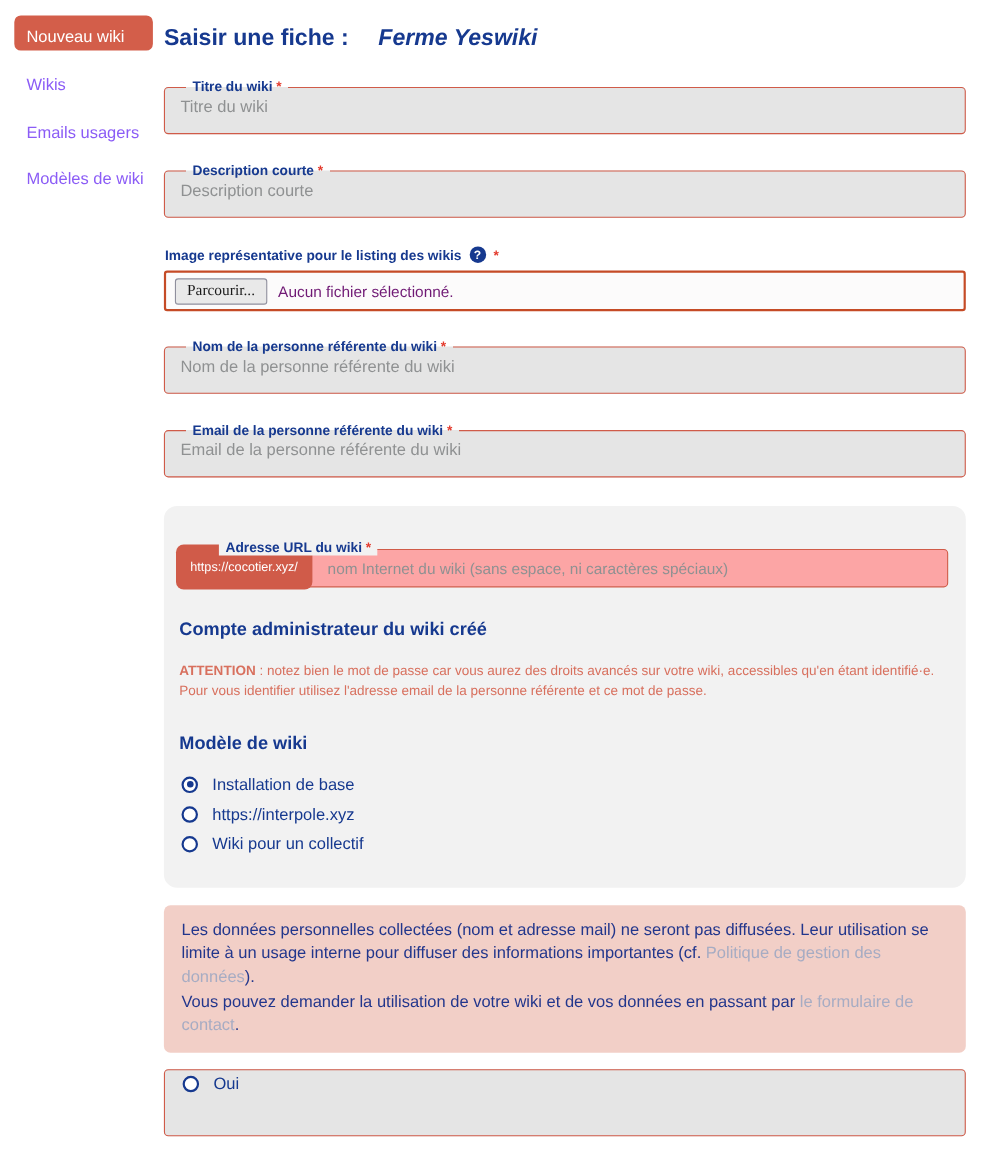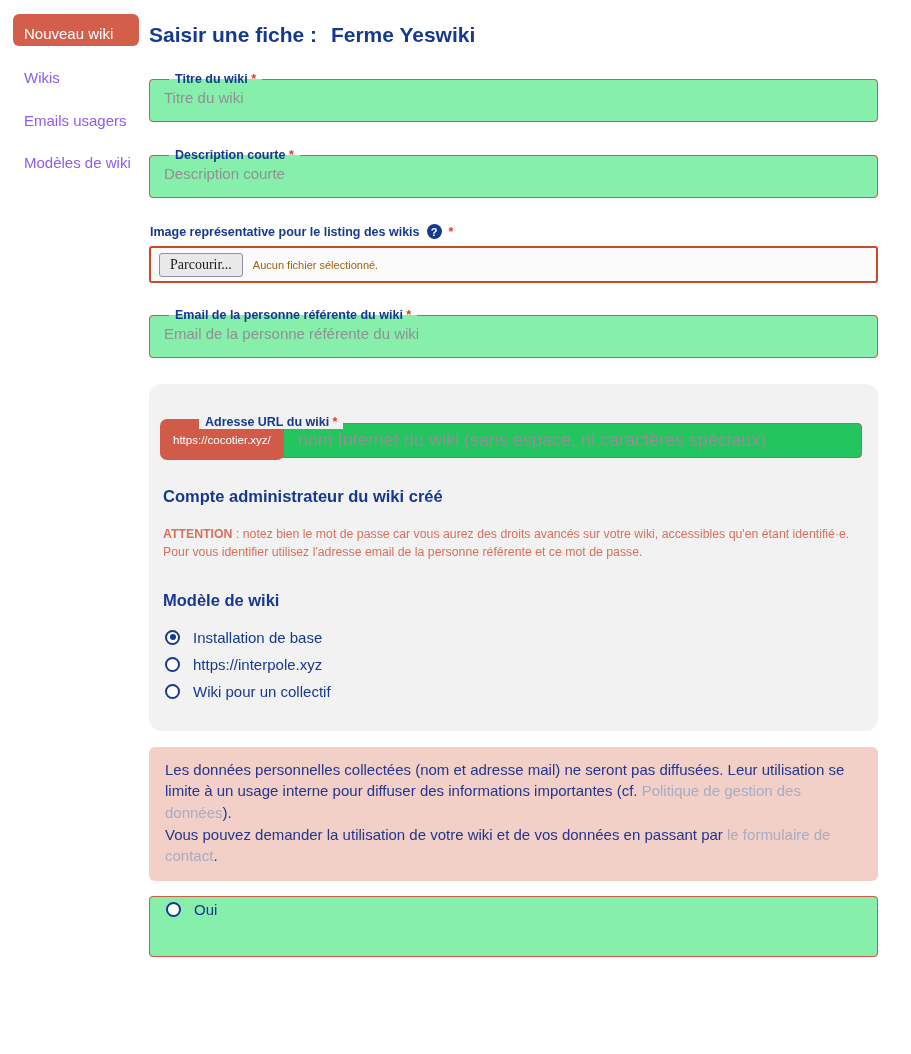--- a/index.html
+++ b/index.html
@@ -20,26 +20,26 @@
     margin: 0 0 21px 11px; line-height: 1.45; width: 108px;
   }
   .nav-item.active {
     background: #d35e4a; color: #ffffff; width: 126px;
     margin-left: 0; border-radius: 6px; padding: 9px 0 1px 11px;
   }
 
   
   .main { width: 729px; padding-top: 9px; }
   h1.page-title { font-size: 21px; font-weight: bold; color: #16398f; margin: 0 0 25px 0; }
-  h1.page-title .name { margin-left: 8px; }
+  h1.page-title .name { margin-left: 21px; font-style: italic; }
 
   
   fieldset.field {
     border: 1.6px solid #d05b49; border-radius: 4px;
-    padding: 0 12px 7px; margin: 0 0 26px; background: #86efac;
+    padding: 0 12px 7px; margin: 0 0 26px; background: #e5e5e5;
   }
   fieldset.field legend {
     font-size: 12.5px; font-weight: bold; color: #16398f;
     padding: 0 6px; margin-left: 7px;
   }
   .req { color: #e33a2c; font-weight: bold; }
   input.text {
     width: 100%; border: none; outline: none; background: transparent;
     font-size: 15px; color: #444; padding: 3px 2px 8px; font-family: inherit;
   }
@@ -57,48 +57,48 @@
   }
   .file-box {
     border: 2px solid #c54b26; border-radius: 3px; background: #fcfbfb;
     display: flex; align-items: center; gap: 10px;
     padding: 5px 8px; height: 37px; margin-bottom: 25px; cursor: pointer;
   }
   .browse-btn {
     background: #e9e9e9; border: 1px solid #8f8f9d; border-radius: 3px;
     padding: 3px 10px; font-size: 14px; color: #1a1a1a; font-family: Liberation Serif, serif;
   }
-  .file-status { color: #a16207; font-size: 11px; }
+  .file-status { color: #701a75; font-size: 14px; }
 
   
   .panel {
     background: #f2f2f2; border-radius: 12px;
     padding: 25px 16px 21px 12px; margin-bottom: 16px;
   }
 
   
   .url-field {
     position: relative; border: 1.6px solid #d05b49; border-radius: 4px;
-    background: #22c55e; height: 35px; display: flex; align-items: stretch;
+    background: #fca5a5; height: 35px; display: flex; align-items: stretch;
     margin-top: 14px;
   }
   .url-label {
     position: absolute; top: -9px; left: 37px; z-index: 2;
     background: #f2f2f2; padding: 0 6px;
     font-size: 12.5px; font-weight: bold; color: #16398f; white-space: nowrap;
   }
   .url-prefix {
     background: #d05b49; color: #ffffff; font-size: 11.5px;
     display: flex; align-items: center; padding: 0 13px;
     border-radius: 7px; margin: -5px 0 -3px -2px; position: relative; z-index: 1;
     white-space: nowrap;
   }
   .url-input {
     flex: 1; border: none; outline: none; background: transparent;
-    font-size: 18px; color: #444; padding: 0 14px; font-family: inherit;
+    font-size: 14px; color: #444; padding: 0 14px; font-family: inherit;
   }
   .url-input::placeholder { color: #8f9192; opacity: 1; }
 
   .section-heading { font-size: 16.5px; font-weight: bold; color: #16398f; margin: 29px 0 19px 2px; }
   .panel .section-heading.first { margin-top: 29px; }
 
   fieldset.field.password { margin-bottom: 8px; }
 
   .warning { font-size: 12.3px; color: #d8705e; margin: 0 0 0 2px; line-height: 1.5; }
   .warning b { font-weight: bold; }
@@ -164,20 +164,27 @@
     <div class="file-label">
       <span>Image représentative pour le listing des wikis</span>
       <span class="q-icon">?</span>
       <span class="req">*</span>
     </div>
     <div class="file-box">
       <button type="button" class="browse-btn">Parcourir...</button>
       <span class="file-status">Aucun fichier sélectionné.</span>
     </div>
 
+    <fieldset class="field">
+      <legend>
+        <span>Nom de la personne référente du wiki</span>
+        <span class="req">*</span>
+      </legend>
+      <input class="text" type="text" placeholder="Nom de la personne référente du wiki" style="">
+    </fieldset>
 
     <fieldset class="field">
       <legend>
         <span>Email de la personne référente du wiki</span>
         <span class="req">*</span>
       </legend>
       <input class="text" type="email" placeholder="Email de la personne référente du wiki" style="">
     </fieldset>
 
     <section class="panel">

